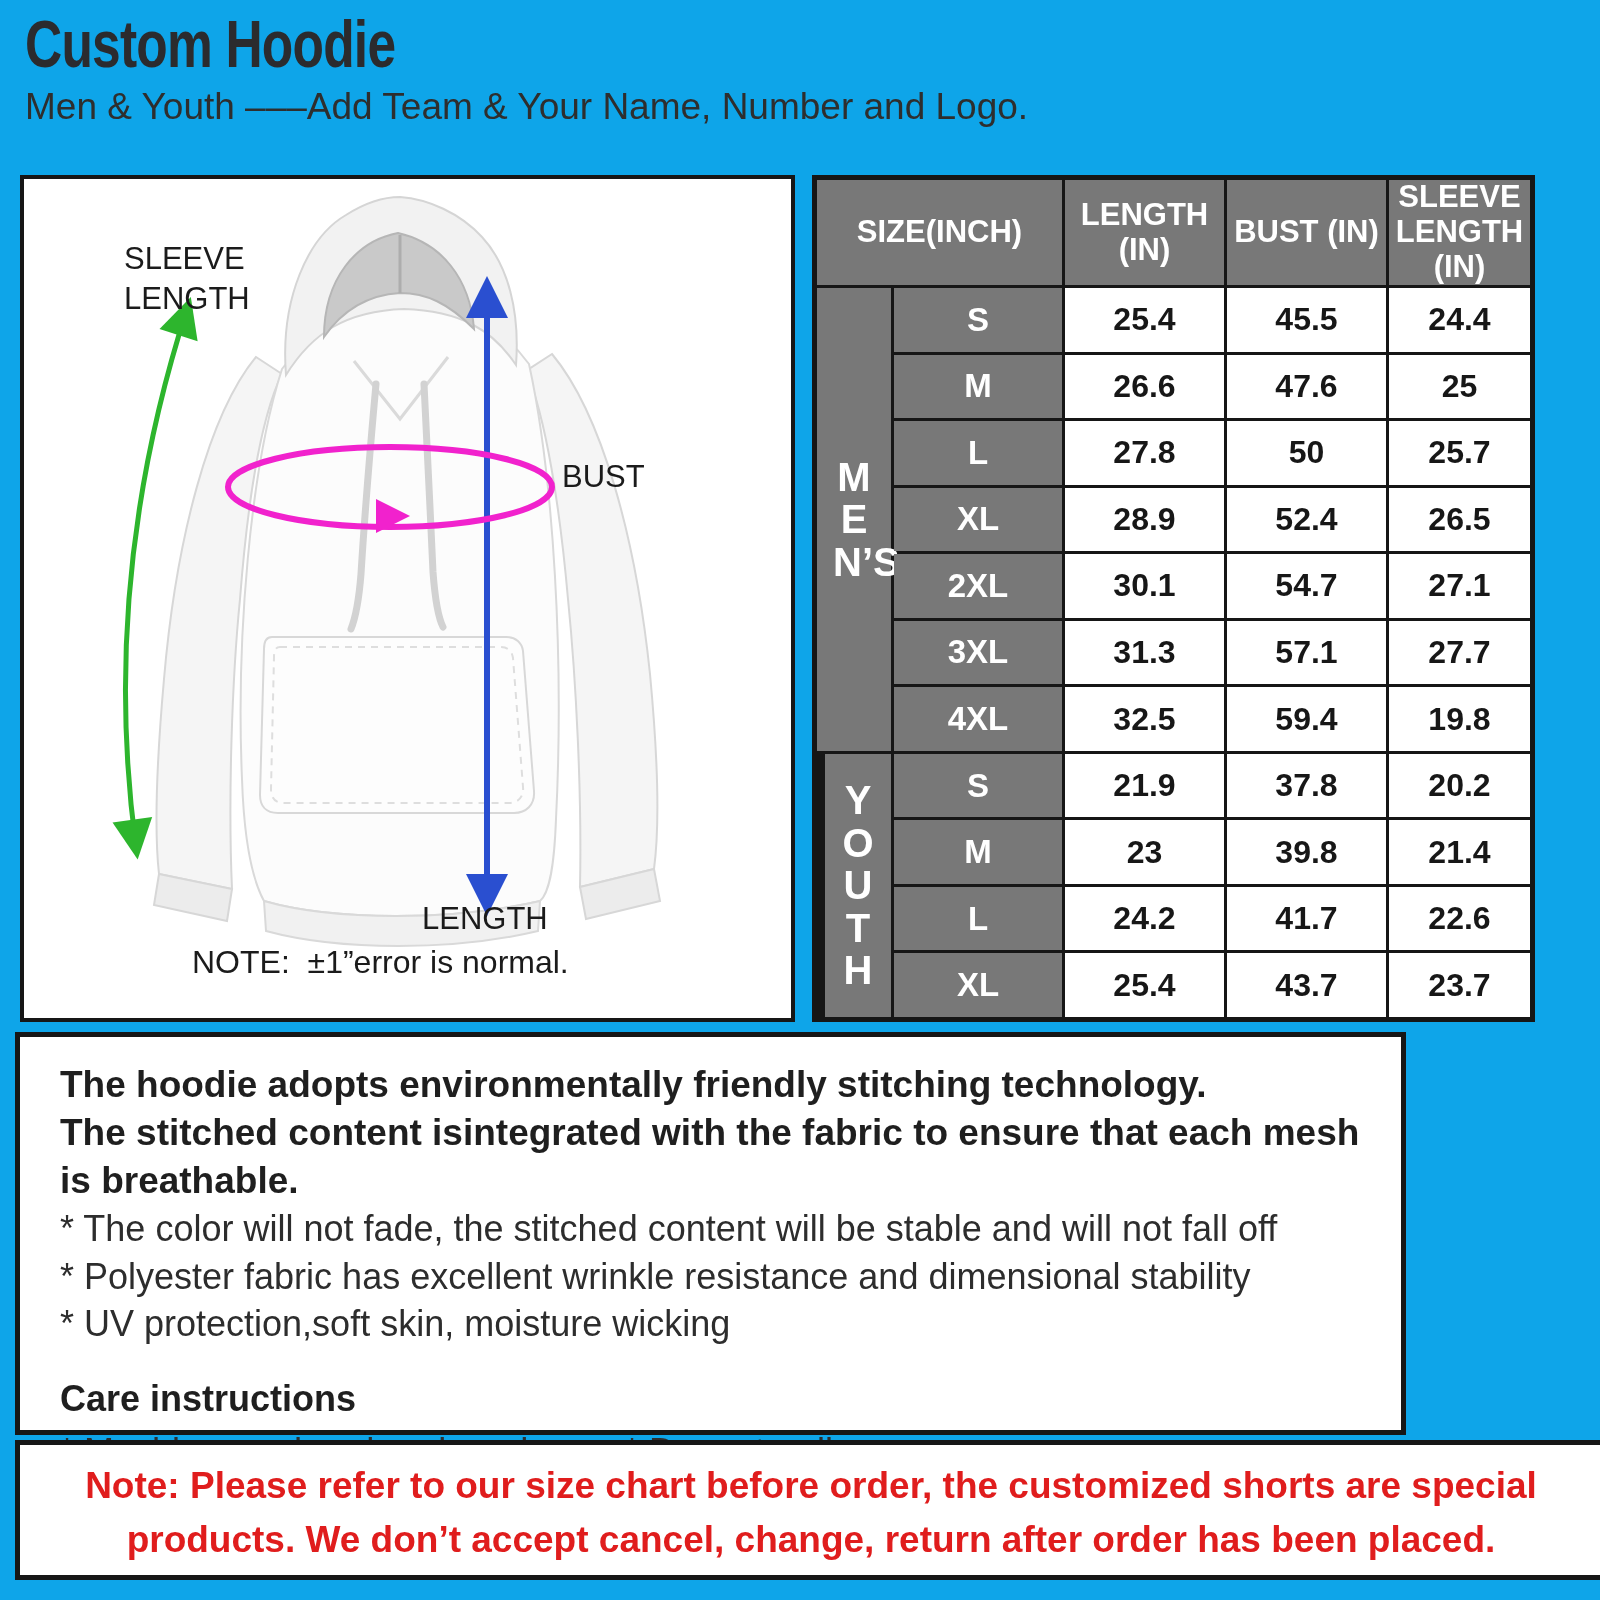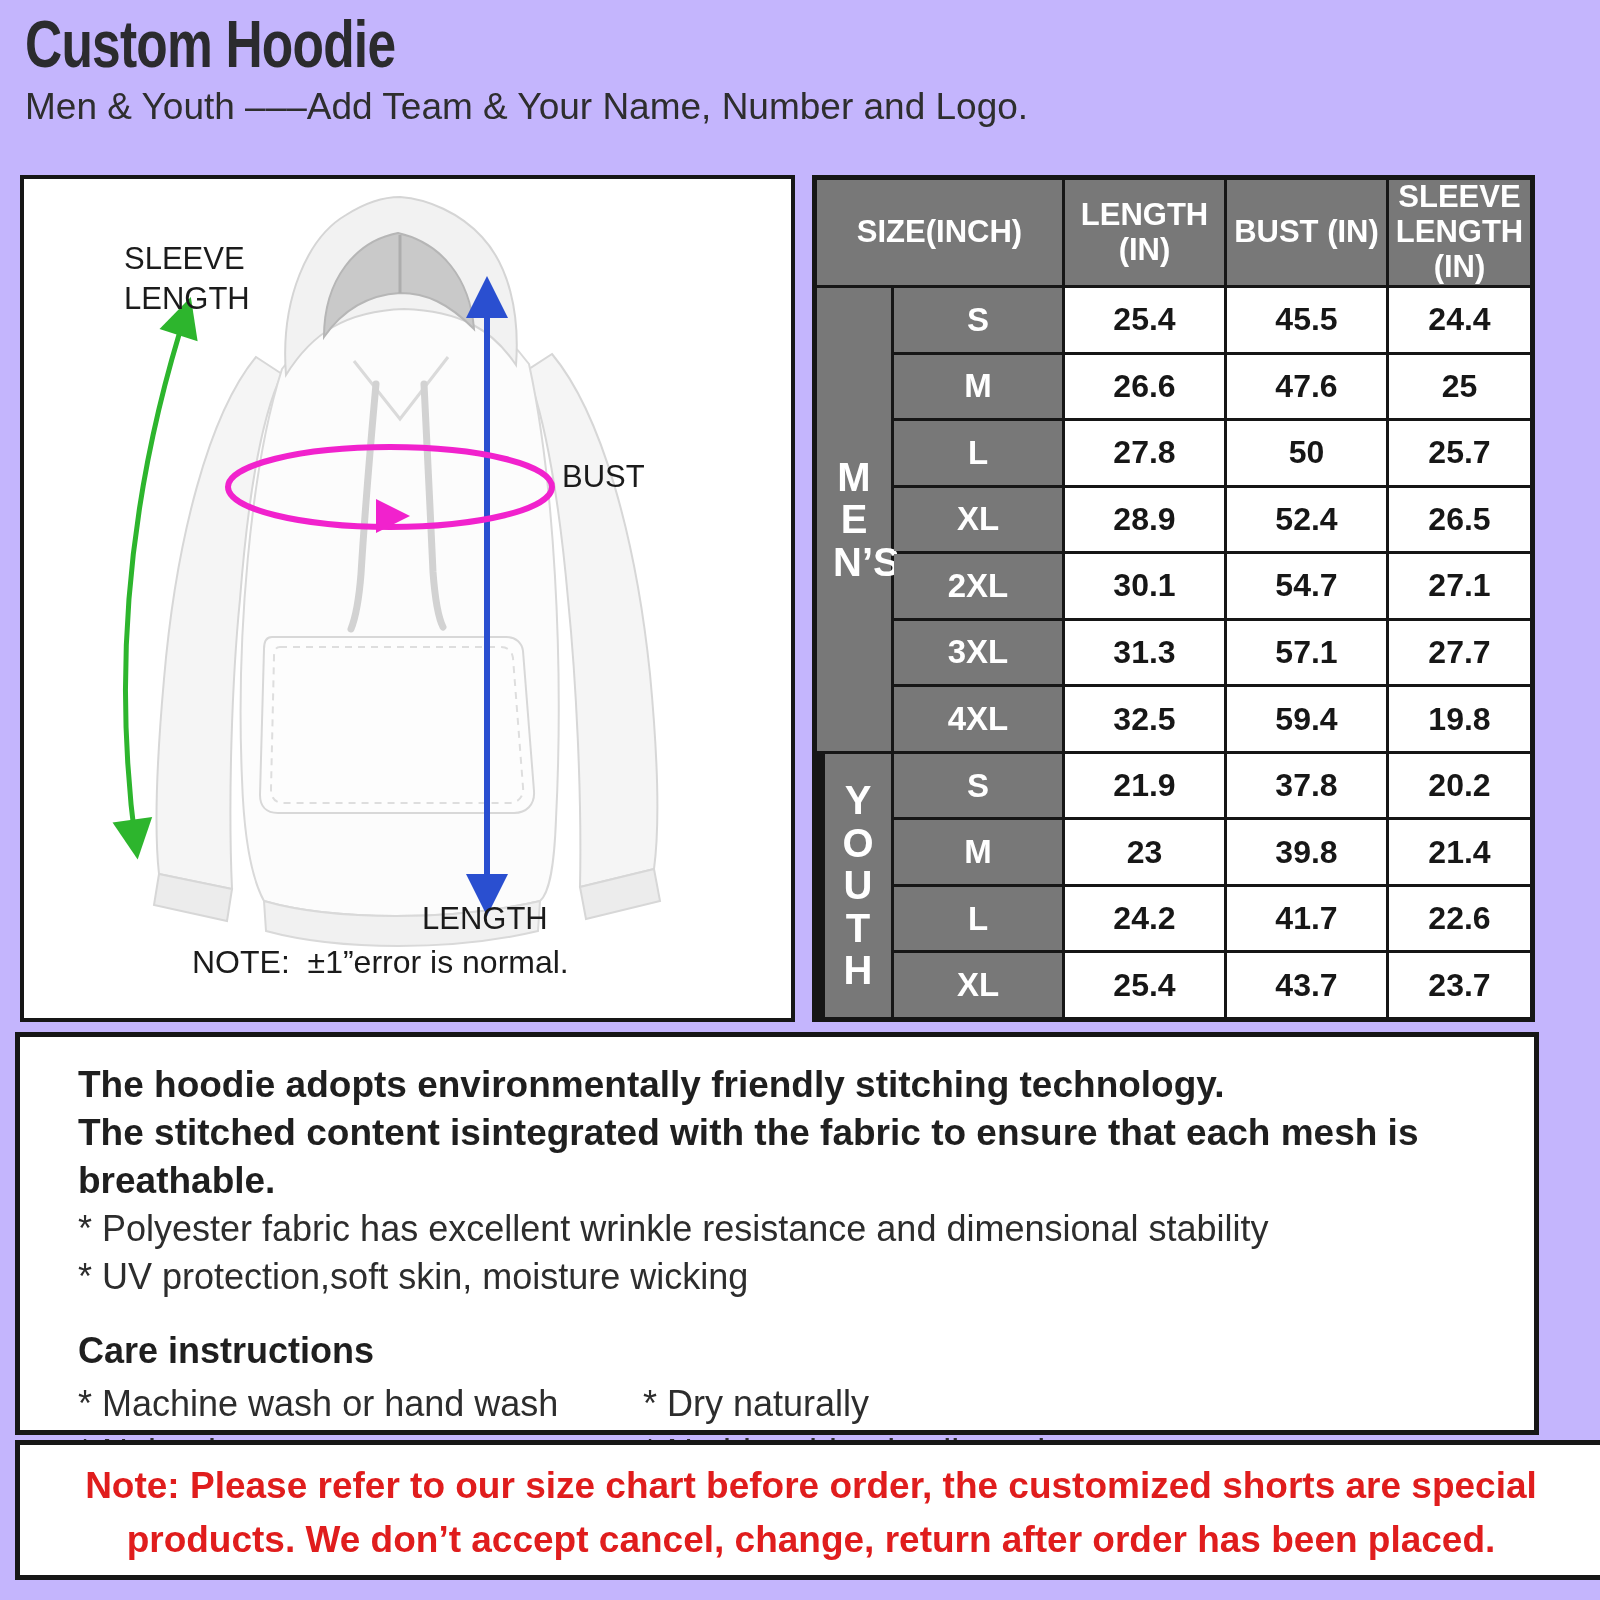--- a/index.html
+++ b/index.html
@@ -1,16 +1,16 @@
 <!DOCTYPE html>
 <html style="--green: #2db52d; --blue: #2a4fd0; --magenta: #f122cd; --gray: #787878; --red: #e01d1d; --border: #161616;"><head>
 <meta charset="utf-8">
 <style>
   html,body{margin:0;padding:0;background:#ffffff;}
-  .page{position:relative;width:1600px;height:1600px;background:#c4b5fd;
+  .page{position:relative;width:1600px;height:1600px;background:#0ea5e9;
         font-family:"Liberation Sans",sans-serif;color:#1c1c1c;overflow:hidden;}
 
   
   .title{position:absolute;left:25px;top:6px;font-size:66px;font-weight:bold;color:#2b2b2e;
          white-space:nowrap;}
   .title .squeeze{display:inline-block;transform:scaleX(0.78);transform-origin:left center;
          letter-spacing:-1px;}
   .subtitle{position:absolute;left:25px;top:86px;font-size:37px;color:#2e2e2e;white-space:nowrap;}
 
   
@@ -41,23 +41,23 @@
   .cell.th{font-size:31px;line-height:1.12;padding:0 6px;}
   .size-th{grid-column:1/3;font-size:33px;}
   .group{grid-column:1;}
   .group-mens{grid-row:2/span 7;}
   .group-youth{grid-row:9/span 4;margin-left:8px;}
   .vtext{display:block;width:42px;word-break:break-all;line-height:1.06;font-size:40px;
          font-weight:bold;text-align:center;}
   .cell.size{font-size:33px;}
 
   
-  .desc-box{position:absolute;left:15px;top:1032px;width:1524px;height:403px;
+  .desc-box{position:absolute;left:15px;top:1032px;width:1391px;height:403px;
             box-sizing:border-box;border:5px solid var(--border,#161616);background:#ffffff;
-            padding:24px 38px 0 58px;}
+            padding:24px 38px 0 40px;}
   .desc-bold{font-size:37px;font-weight:bold;color:#1f1f1f;line-height:1.3;}
   .desc-line{font-size:36px;color:#2d2d2d;line-height:1.32;}
   .care-title{font-size:36px;font-weight:bold;color:#1f1f1f;margin-top:30px;}
   .care-grid{display:grid;grid-template-columns:565px 1fr;margin-top:8px;}
   .care-item{font-size:36px;color:#2d2d2d;line-height:1.35;}
 
   
   .note-box{position:absolute;left:15px;top:1440px;width:1592px;height:140px;
             box-sizing:border-box;border:5px solid var(--border,#161616);background:#ffffff;
             display:flex;flex-direction:column;justify-content:flex-start;
@@ -191,20 +191,21 @@
 
     <div class="cell gray size">XL</div>
     <div class="cell white">25.4</div>
     <div class="cell white">43.7</div>
     <div class="cell white">23.7</div>
   </div>
 
   <div class="desc-box">
     <div class="desc-bold">The hoodie adopts environmentally friendly stitching technology.</div>
     <div class="desc-bold">The stitched content isintegrated with the fabric to ensure that each mesh is breathable.</div>
+    <div class="desc-line">* The color will not fade, the stitched content will be stable and will not fall off</div>
     <div class="desc-line">* Polyester fabric has excellent wrinkle resistance and dimensional stability</div>
     <div class="desc-line">* UV protection,soft skin, moisture wicking</div>
     <div class="care-title">Care instructions</div>
     <div class="care-grid">
       <div class="care-item">* Machine wash or hand wash</div>
       <div class="care-item">* Dry naturally</div>
       <div class="care-item">* Noironing</div>
       <div class="care-item">* No bleaching is allowed</div>
     </div>
   </div>

